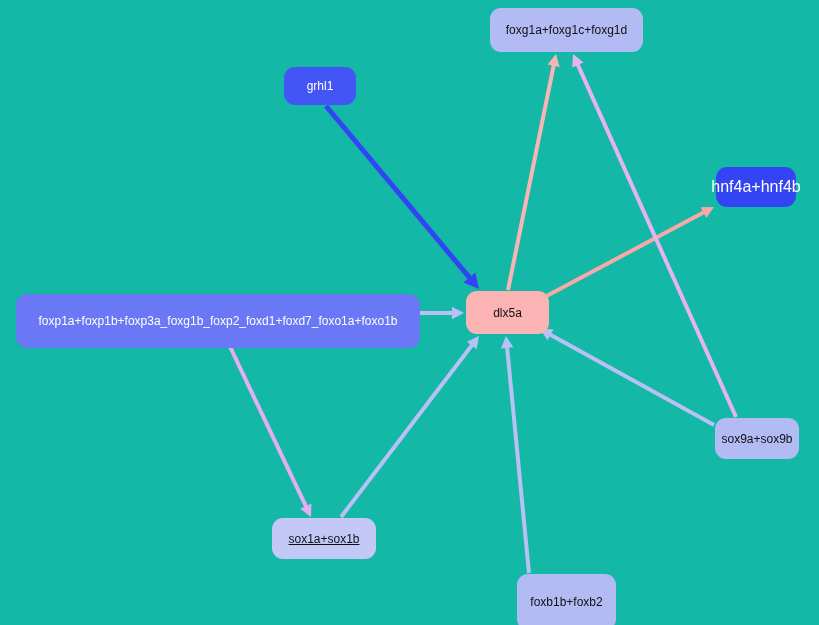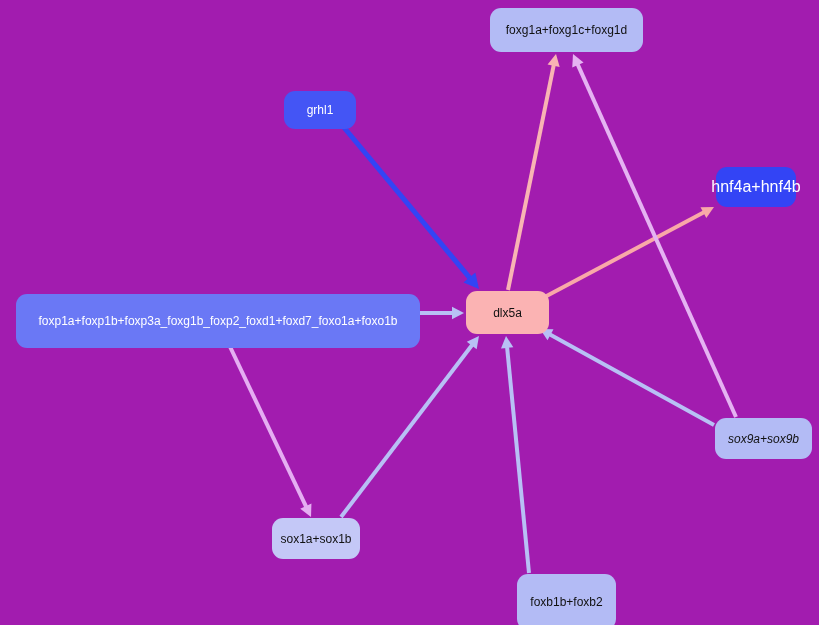--- a/index.html
+++ b/index.html
@@ -8,21 +8,21 @@
     padding: 0;
     background: #ffffff;
   }
   body {
     font-family: "Liberation Sans", sans-serif;
   }
   #graph-canvas {
     position: relative;
     width: 819px;
     height: 625px;
-    background: #a21caf;
+    background: #14b8a6;
     overflow: hidden;
   }
   #edge-layer {
     position: absolute;
     left: 0;
     top: 0;
     width: 819px;
     height: 625px;
   }
   .node {
@@ -88,35 +88,35 @@
       </g>
       <g>
         <line x1="529" y1="573" x2="507.10115591894413" y2="347.34669359955467" stroke="#b8c0f5" stroke-width="4" stroke-linecap="butt"></line>
         <polygon points="506,336 513.3301202933832,347.3450137278248 500.98810269386763,348.5427622712377" fill="#b8c0f5"></polygon>
       </g>
     </svg>
   <div id="node-layer">
       <div class="node node-light" style="left: 490px; top: 8px; width: 153px; height: 44px; background: rgb(179, 187, 245); color: rgb(17, 17, 17); font-size: 12px;">
         <span class="node-label">foxg1a+foxg1c+foxg1d</span>
       </div>
-      <div class="node node-dark" style="left: 284px; top: 67px; width: 72px; height: 38px; background: rgb(68, 85, 245); color: rgb(255, 255, 255); font-size: 12px; margin-top: 24px;">
+      <div class="node node-dark" style="left: 284px; top: 67px; width: 72px; height: 38px; background: rgb(68, 85, 245); color: rgb(255, 255, 255); font-size: 12px;">
         <span class="node-label">grhl1</span>
       </div>
       <div class="node node-dark" style="left: 716px; top: 167px; width: 80px; height: 40px; background: rgb(51, 68, 245); color: rgb(255, 255, 255); font-size: 16px;">
         <span class="node-label">hnf4a+hnf4b</span>
       </div>
       <div class="node node-dark" style="left: 8px; top: 294px; width: 404px; height: 54px; background: rgb(106, 120, 245); color: rgb(255, 255, 255); font-size: 12px; margin-left: 8px;">
         <span class="node-label">foxp1a+foxp1b+foxp3a_foxg1b_foxp2_foxd1+foxd7_foxo1a+foxo1b</span>
       </div>
       <div class="node node-light" style="left: 466px; top: 291px; width: 83px; height: 43px; background: rgb(251, 179, 179); color: rgb(17, 17, 17); font-size: 12px;">
         <span class="node-label">dlx5a</span>
       </div>
-      <div class="node node-light" style="left: 715px; top: 418px; width: 97px; height: 41px; background: rgb(179, 187, 245); color: rgb(17, 17, 17); font-size: 12px; font-style: italic;">
+      <div class="node node-light" style="left: 715px; top: 418px; width: 84px; height: 41px; background: rgb(179, 187, 245); color: rgb(17, 17, 17); font-size: 12px;">
         <span class="node-label">sox9a+sox9b</span>
       </div>
-      <div class="node node-light" style="left: 272px; top: 518px; width: 88px; height: 41px; background: rgb(196, 200, 247); color: rgb(17, 17, 17); font-size: 12px;">
+      <div class="node node-light" style="left: 272px; top: 518px; width: 104px; height: 41px; background: rgb(196, 200, 247); color: rgb(17, 17, 17); font-size: 12px; text-decoration: underline;">
         <span class="node-label">sox1a+sox1b</span>
       </div>
       <div class="node node-light" style="left: 517px; top: 574px; width: 99px; height: 56px; background: rgb(179, 187, 245); color: rgb(17, 17, 17); font-size: 12px;">
         <span class="node-label">foxb1b+foxb2</span>
       </div>
     </div>
 </div>
 
 </body></html>

